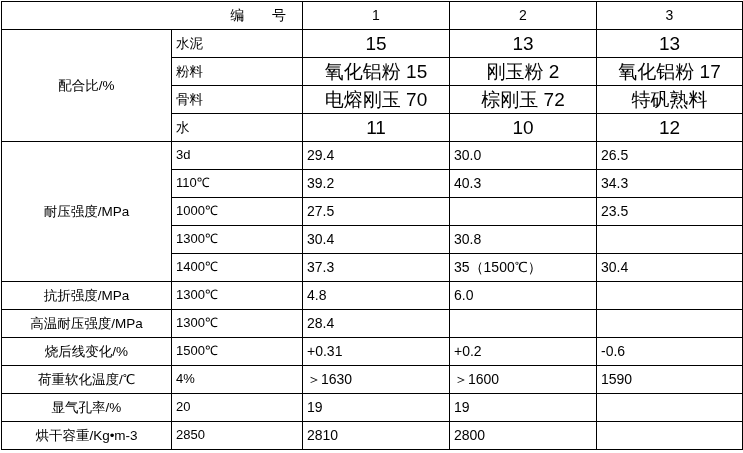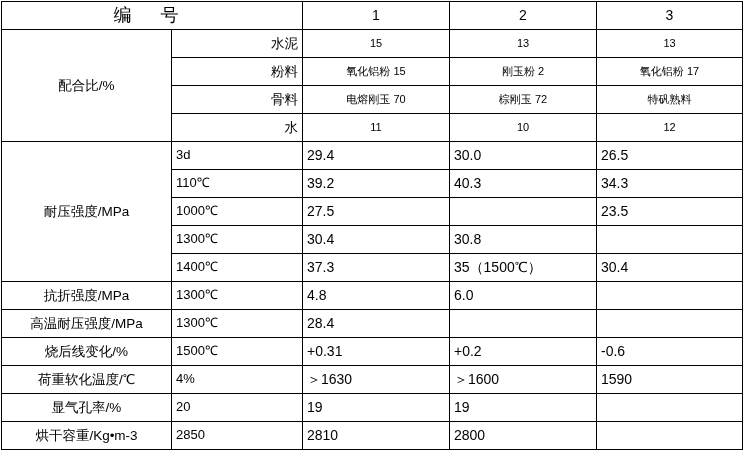--- a/index.html
+++ b/index.html
@@ -37,46 +37,46 @@
   td.label-major {
     text-align: center;
     font-size: 13.5px;
   }
   td.rowhead {
     text-align: center;
     font-size: 13.5px;
     padding-left: 6px;
   }
   td.subhead {
-    text-align: right;
+    text-align: left;
     font-size: 13.5px;
   }
   td.sublabel {
     text-align: left;
     padding-left: 8px;
     font-size: 13px;
     margin-top: 16px;
   }
   td.val {
     text-align: left;
     padding-left: 8px;
     font-size: 14px;
   }
   td.val-center {
     text-align: center;
-    font-size: 11px;
+    font-size: 19px;
   }
   td.header-cell {
     text-align: center;
     font-size: 14px;
     height: 30px;
   }
   td.header-no {
-    text-align: center;
-    font-size: 18px;
+    text-align: right;
+    font-size: 14px;
     letter-spacing: 12px;
     padding-left: 12px;
   }
 </style>
 </head>
 <body>
 
 <div id="sheet">
   <table class="spec">
     <colgroup>

